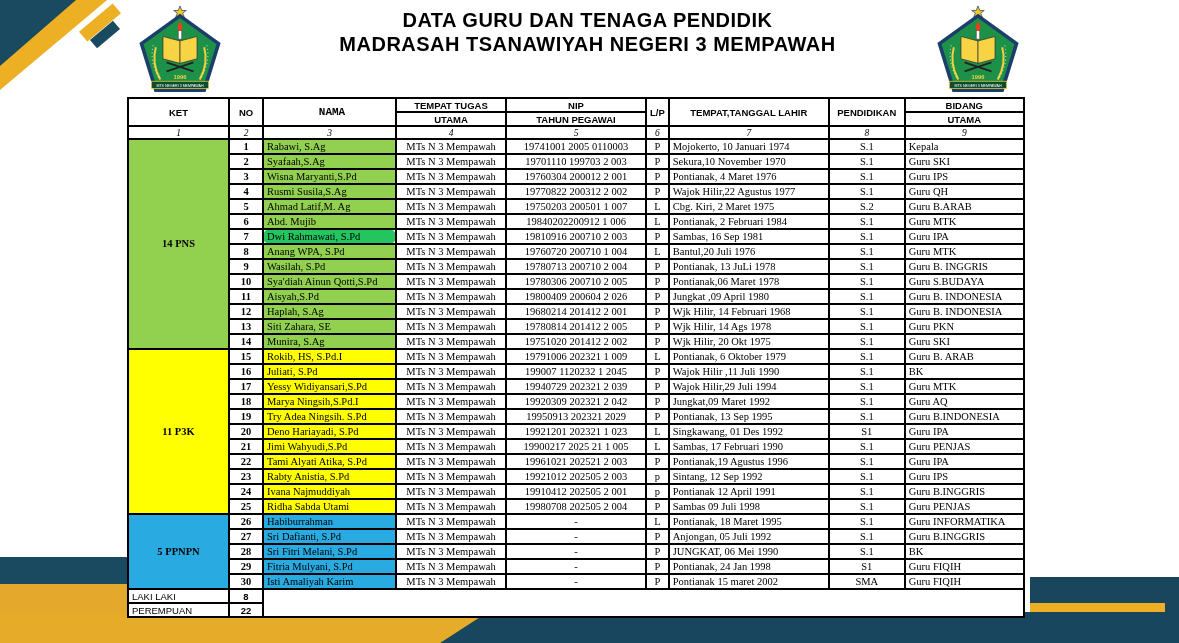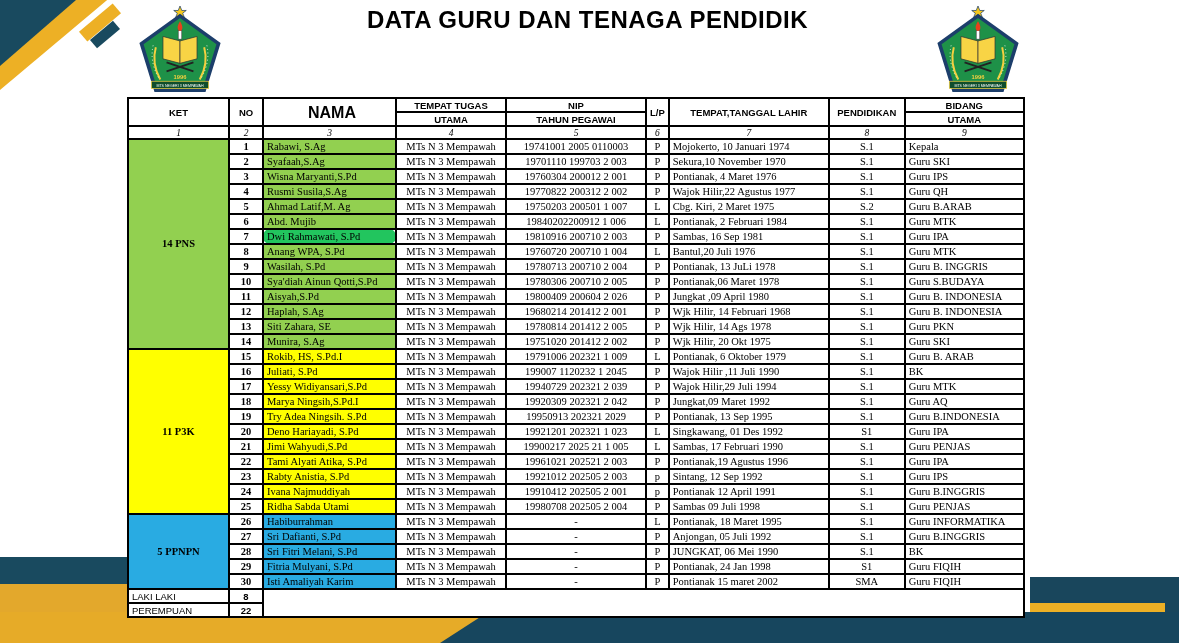--- a/index.html
+++ b/index.html
@@ -17,37 +17,37 @@
            transform:rotate(-40deg);z-index:1;}
   .bl-navy{left:0;top:557px;width:132px;height:27px;background:#194A5F;}
   .bl-gold{left:0;top:584px;width:132px;height:30px;background:#E3A82C;}
   .bb-gold{left:0;top:612px;width:500px;height:31px;background:#E6AB28;}
   .bb-navy{left:440px;top:612px;width:739px;height:31px;background:#17465E;
            clip-path:polygon(48px 0,100% 0,100% 100%,0 100%);}
   .br-navy{left:1030px;top:577px;width:149px;height:35px;background:#19465C;}
   .br-gold{left:1030px;top:603px;width:135px;height:9px;background:#EDB025;}
   
   .title{position:absolute;left:235px;top:8px;width:705px;text-align:center;z-index:3;}
-  .title div{font-size:24px;font-weight:900;color:#000;line-height:24px;
+  .title div{font-size:20px;font-weight:900;color:#000;line-height:24px;
              letter-spacing:.5px;white-space:nowrap;text-align:center;}
   
   .logo{position:absolute;top:6px;width:92px;height:86px;z-index:3;}
   .logo-left{left:134px;}
   .logo-right{left:932px;}
   
   .tbl-wrap{position:absolute;left:127px;top:97px;z-index:4;}
   table{border-collapse:collapse;table-layout:fixed;background:#fff;}
   col.c-ket{width:101px}col.c-no{width:34px}col.c-nama{width:133px}
   col.c-tugas{width:110px}col.c-nip{width:140px}col.c-lp{width:22px}
   col.c-ttl{width:160px}col.c-pend{width:76px}col.c-bid{width:119px}
   th,td{border:2px solid #000;padding:0 3px;overflow:hidden;white-space:nowrap;
         font-weight:normal;}
   thead th{font-family:"Liberation Sans",sans-serif;font-weight:bold;font-size:9.5px;
            text-align:center;height:12px;line-height:11px;}
-  thead th.serif-h{font-family:Liberation Sans, sans-serif;font-size:16px;padding-left:8px;}
+  thead th.serif-h{font-family:Liberation Mono, monospace;font-size:11px;padding-left:8px;}
   tr.num-row td{font-family:"Liberation Serif",serif;font-style:italic;font-size:9.5px;
                 text-align:center;height:11px;line-height:10px;}
   tr.data-row td{font-family:"Liberation Serif",serif;font-size:10.5px;height:13px;
                  line-height:12px;}
   td.group-cell{font-family:"Liberation Serif",serif;font-weight:bold;font-size:13.5px;
                 text-align:center;}
   td.cell-no{text-align:center;font-weight:bold;font-size:9.5px;
              font-family:"Liberation Serif",serif;}
   td.cell-tugas,td.cell-nip,td.cell-lp,td.cell-pend{text-align:center;}
   tr.sum-row td{height:12px;line-height:11px;font-size:9.5px;}
@@ -65,20 +65,21 @@
   <div class="shape tl-navy"></div>
   <div class="shape bl-navy"></div>
   <div class="shape bl-gold"></div>
   <div class="shape bb-gold"></div>
   <div class="shape bb-navy"></div>
   <div class="shape br-navy"></div>
   <div class="shape br-gold"></div>
 
   <div class="title">
     <div>DATA GURU DAN TENAGA PENDIDIK</div>
+    <div>MADRASAH TSANAWIYAH  NEGERI 3 MEMPAWAH</div>
   </div>
 
   <svg class="logo logo-left" viewBox="0 0 100 96">
     <polygon points="50,0 52,5 57,5 53,8 55,13 50,10 45,13 47,8 43,5 48,5" fill="#F4C81F" stroke="#1c3e6b" stroke-width="0.8"></polygon>
     <polygon points="50,11 93,42 77,94 23,94 7,42" fill="#1E9148" stroke="#1c3e6b" stroke-width="4"></polygon>
     <path d="M23,46 Q18,64 28,82" fill="none" stroke="#F4D03F" stroke-width="2.2"></path>
     <path d="M77,46 Q82,64 72,82" fill="none" stroke="#F4D03F" stroke-width="2.2"></path>
     <path d="M20,44 Q16,62 26,80" fill="none" stroke="#fff" stroke-width="1" stroke-dasharray="1,3"></path>
     <path d="M80,44 Q84,62 74,80" fill="none" stroke="#fff" stroke-width="1" stroke-dasharray="1,3"></path>
     <rect x="48" y="27" width="4" height="10" fill="#fff" stroke="#333" stroke-width="0.6"></rect>

